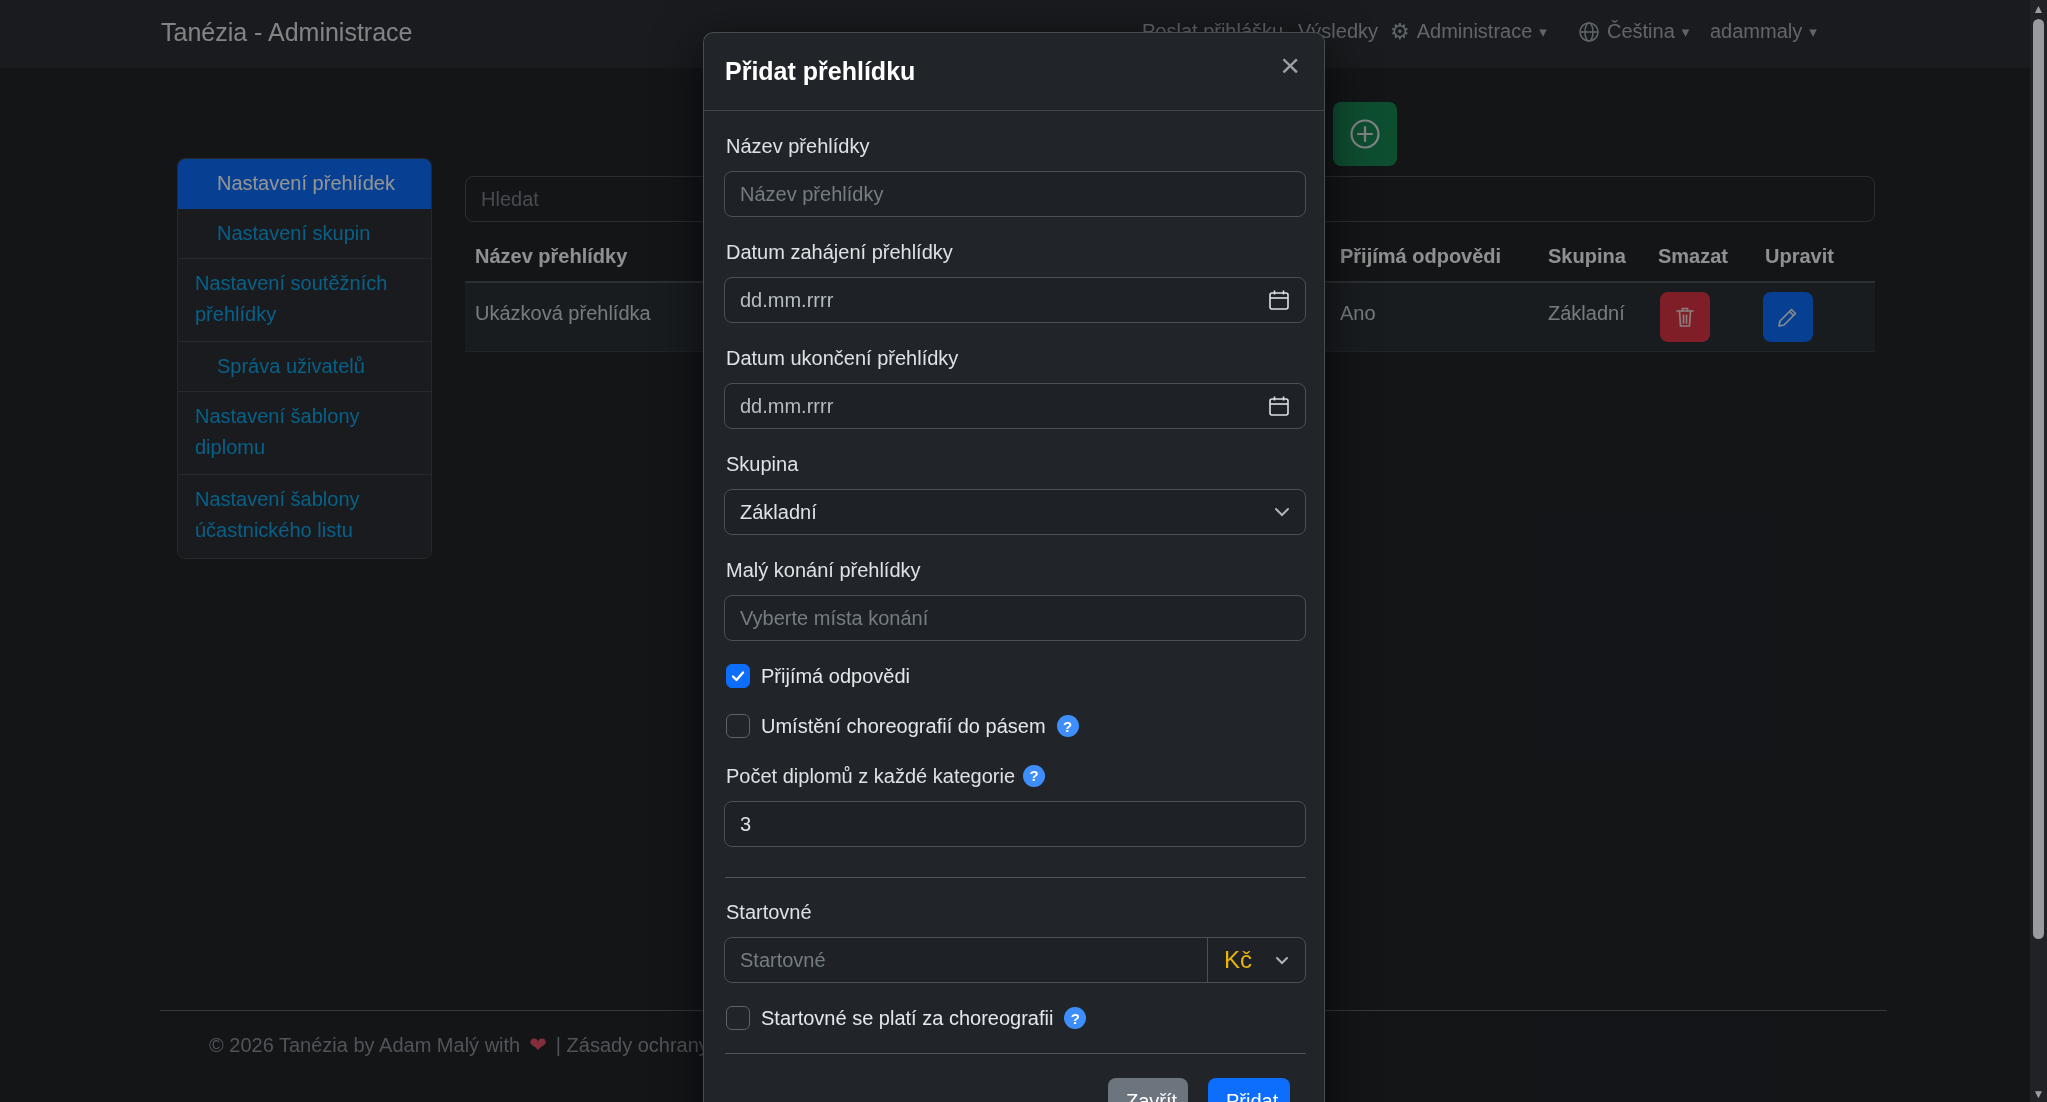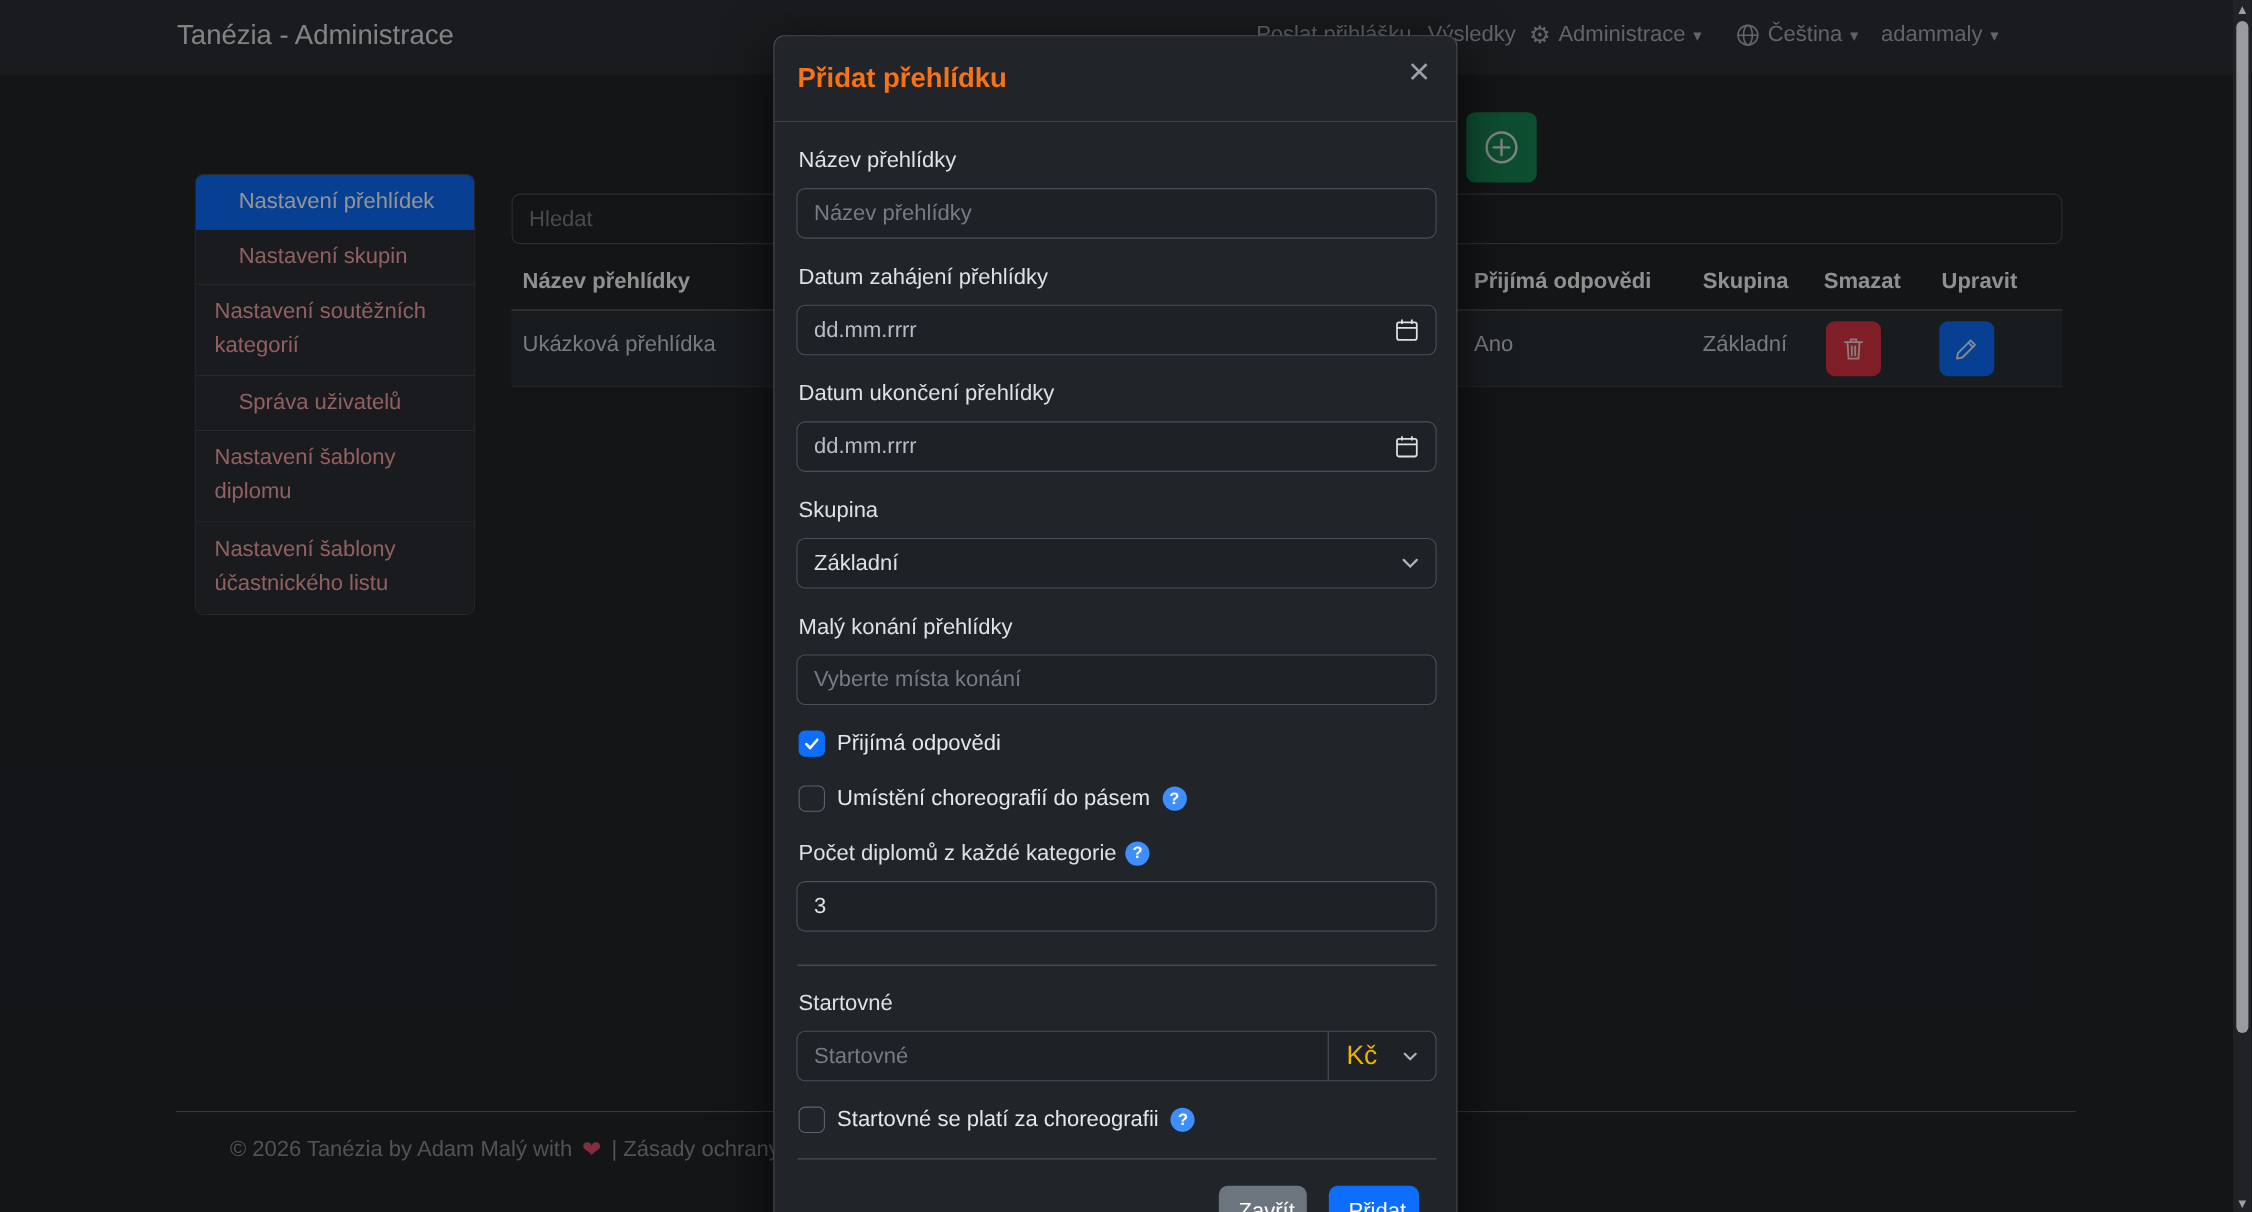--- a/index.html
+++ b/index.html
@@ -9,21 +9,21 @@
   
   .page{position:absolute;inset:0;background:#212529;}
   .navbar{position:absolute;left:0;top:0;width:2047px;height:68px;background:#2b3035;}
   .brand{position:absolute;left:161px;top:18px;font-size:25px;color:#dee2e6;}
   .nav-item,.nav-group{position:absolute;top:20px;font-size:20px;color:#a7afb7;white-space:nowrap;display:flex;align-items:center;gap:7px;}
   .caret{font-size:15px;color:#a7afb7;}
   .gear{font-size:22px;line-height:20px;}
 
   
   .sidebar{position:absolute;left:177px;top:158px;width:255px;border:1px solid rgba(255,255,255,.15);border-radius:8px;overflow:hidden;}
-  .side-item{position:relative;padding:9px 17px 0 17px;font-size:20px;line-height:31px;color:#fca5a5;background:#2b3035;border-bottom:1px solid rgba(255,255,255,.12);}
+  .side-item{position:relative;padding:9px 17px 0 17px;font-size:20px;line-height:31px;color:#0ea5e9;background:#2b3035;border-bottom:1px solid rgba(255,255,255,.12);}
   .side-item.h1{height:50px;padding-left:39px;}
   .side-item.h2{height:83px;}
   .side-item.active{background:#0d6efd;color:#ffffff;border-bottom-color:#0d6efd;}
   .side-item:last-child{border-bottom:none;}
 
   
   .search{position:absolute;left:465px;top:176px;width:1410px;height:46px;background:transparent;border:1px solid #495057;border-radius:8px;color:#dee2e6;font-size:20px;padding:0 15px;outline:none;}
   .search::placeholder{color:#7a828a;}
   .btn-add{position:absolute;left:1333px;top:102px;width:64px;height:64px;background:#198754;border:none;border-radius:8px;display:flex;align-items:center;justify-content:center;cursor:pointer;}
   .th{position:absolute;top:245px;font-size:20px;font-weight:bold;color:#f8f9fa;white-space:nowrap;}
@@ -38,21 +38,21 @@
   .footer-hr{position:absolute;left:160px;top:1010px;width:1727px;height:1px;background:rgba(255,255,255,.28);}
   .footer-text{position:absolute;left:209px;top:1033px;font-size:20px;color:#8a9198;white-space:nowrap;display:flex;align-items:center;gap:9px;}
   .heart{color:#e0506a;font-size:21px;}
 
   
   .backdrop{position:absolute;inset:0;background:rgba(0,0,0,0.42);z-index:10;}
 
   
   .modal{position:absolute;left:703px;top:32px;width:622px;height:1200px;background:#212529;border:1px solid rgba(255,255,255,.18);border-radius:10px;z-index:20;box-shadow:0 12px 48px rgba(0,0,0,.65);}
   .modal-header{position:absolute;left:0;top:0;width:100%;height:78px;border-bottom:1px solid rgba(255,255,255,.15);}
-  .modal-title{position:absolute;left:21px;top:24px;font-size:25px;font-weight:bold;color:#f97316;}
+  .modal-title{position:absolute;left:21px;top:24px;font-size:25px;font-weight:bold;color:#ffffff;}
   .modal-close{position:absolute;right:18px;top:14px;font-size:34px;color:#9aa0a6;background:none;border:none;cursor:pointer;line-height:1;}
   .m-label{position:absolute;left:22px;font-size:20px;line-height:30px;color:#dee2e6;white-space:nowrap;display:flex;align-items:center;gap:8px;}
   .m-input{position:absolute;left:20px;width:582px;height:46px;background:#1e2227;border:1px solid #495057;border-radius:8px;color:#dee2e6;font-size:20px;padding:0 15px;outline:none;}
   .m-input::placeholder{color:#757d84;}
   .m-box{position:absolute;left:20px;width:582px;height:46px;background:#1e2227;border:1px solid #495057;border-radius:8px;display:flex;align-items:center;padding:0 15px;font-size:20px;}
   .m-box .val{color:#b6bdc4;flex:1;}
   .m-box .val.sel{color:#dee2e6;}
   .checkrow{position:absolute;left:22px;height:30px;display:flex;align-items:center;gap:11px;}
   .cb{width:24px;height:24px;border-radius:6px;border:1.5px solid #5b636b;background:transparent;display:flex;align-items:center;justify-content:center;cursor:pointer;flex:none;}
   .cb.checked{background:#0d6efd;border-color:#0d6efd;}
@@ -107,21 +107,21 @@
       </div>
       <div class="nav-group" style="left:1710px">
         <span>adammaly</span>
         <span class="caret">▾</span>
       </div>
     </div>
 
     <div class="sidebar">
       <div class="side-item h1 active">Nastavení přehlídek</div>
       <div class="side-item h1">Nastavení skupin</div>
-      <div class="side-item h2">Nastavení soutěžních kategorií</div>
+      <div class="side-item h2">Nastavení soutěžních přehlídky</div>
       <div class="side-item h1">Správa uživatelů</div>
       <div class="side-item h2">Nastavení šablony diplomu</div>
       <div class="side-item h2">Nastavení šablony účastnického listu</div>
     </div>
 
     <button class="btn-add">
       <span>
         <svg width="38" height="38" viewBox="0 0 38 38" fill="none" stroke="#dee2e6" stroke-width="2.2" stroke-linecap="round">
           <circle cx="19" cy="19" r="13.5"></circle>
             <line x1="19" y1="12" x2="19" y2="26"></line>

